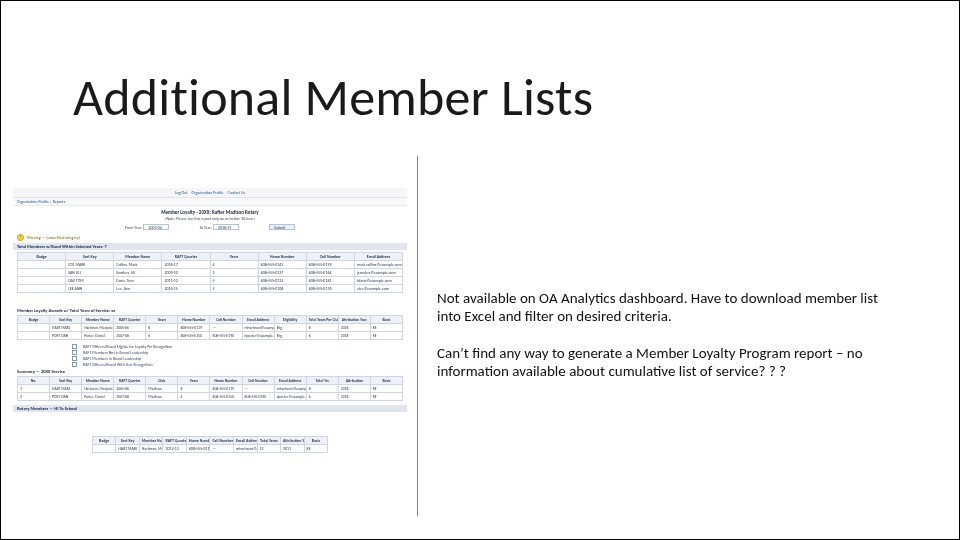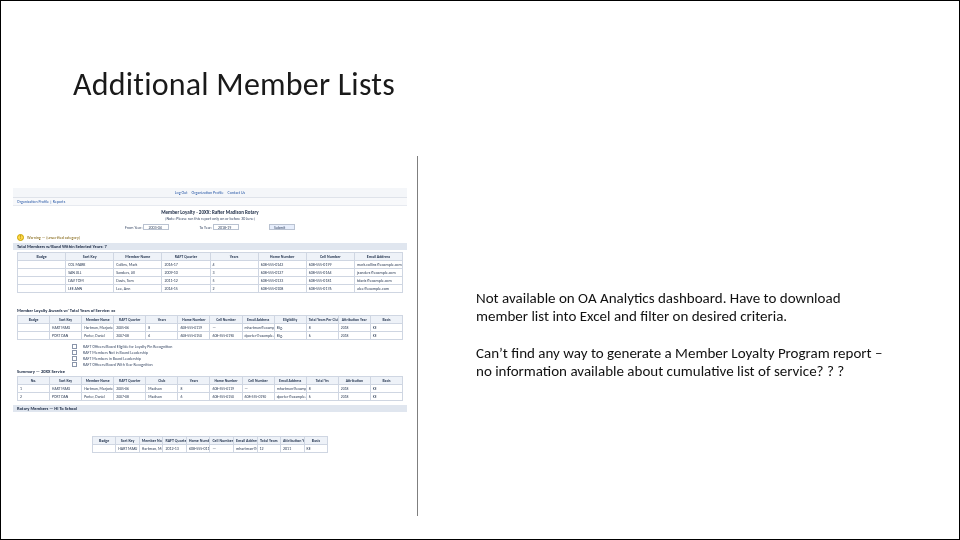--- a/index.html
+++ b/index.html
@@ -1,25 +1,25 @@
 <!DOCTYPE html>
 <html><head>
 <meta charset="utf-8">
 <style>
   * { box-sizing: border-box; margin: 0; padding: 0; }
   html, body { width: 960px; height: 540px; background: #fff; font-family: "Segoe UI", Calibri, Arial, sans-serif; color: #222; }
   .slide { position: relative; width: 960px; height: 540px; border: 1px solid #000; }
-  .slide-title { position: absolute; left: 72px; top: 64px; font-size: 32px; font-weight: 300; color: #1a1a1a; letter-spacing: 0.2px; }
+  .slide-title { position: absolute; left: 72px; top: 64px; font-size: 52px; font-weight: 300; color: #1a1a1a; letter-spacing: 0.2px; }
 
   
   .vdiv { position: absolute; left: 416px; top: 155px; width: 0; height: 360px; border-left: 1px solid #7f7f7f; }
 
   
   .body-col { position: absolute; left: 436px; top: 288px; width: 456px; font-size: 15px; line-height: 1.22; color: #111; }
-  .body-col p { margin-bottom: 18px; margin-left: 39px; }
+  .body-col p { margin-bottom: 18px; }
 
   
   .shots { position: absolute; left: 12px; top: 187px; width: 394px; }
   .shot { width: 394px; background: #fff; margin-bottom: 8px; font-size: 5px; color: #4a5a7a; }
   .shot1 { height: 112px; }
   .shot2 { height: 120px; }
   .shot3 { height: 48px; }
 
   
   .rpt-topbar { height: 10px; background: #f4f6f9; border-bottom: 1px solid #dfe3ea; display:flex; align-items:center; justify-content:center; gap:4px;}

